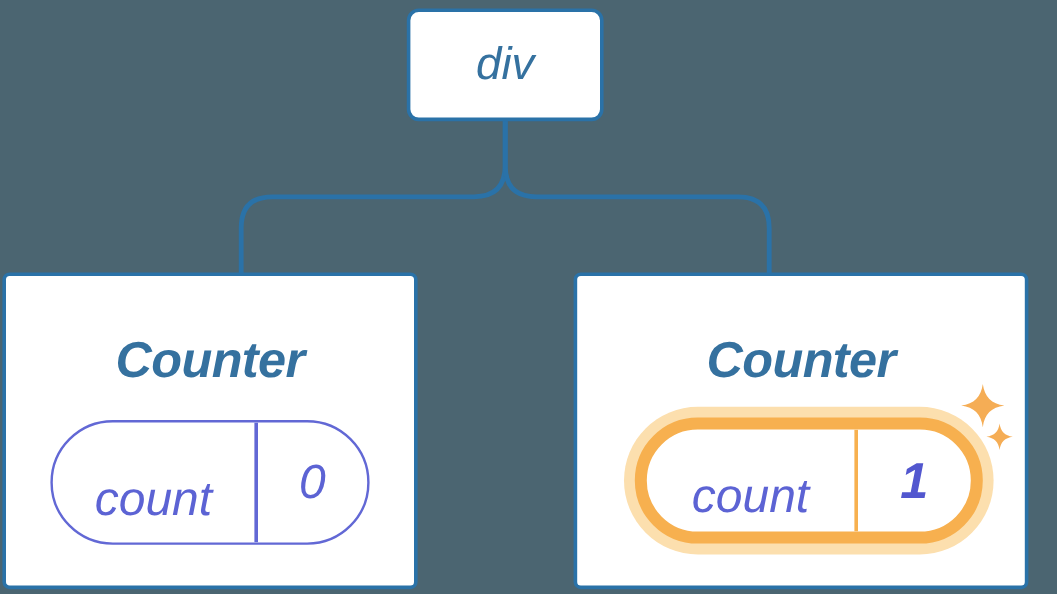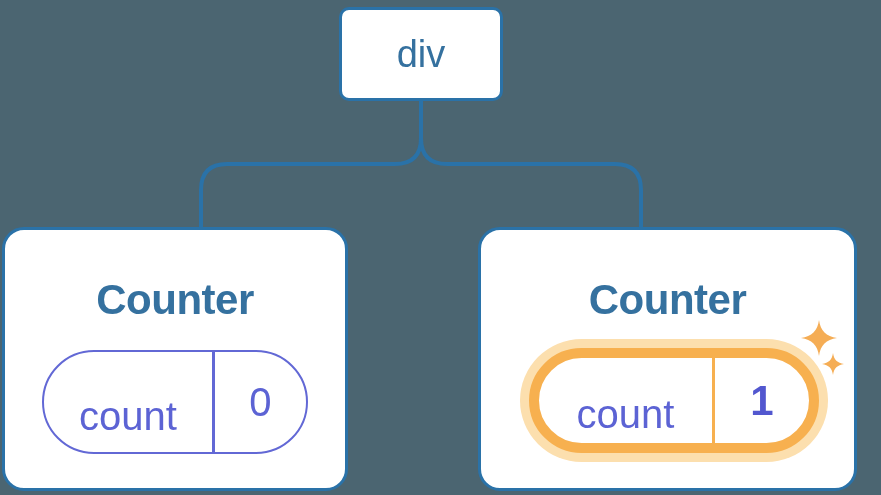--- a/index.html
+++ b/index.html
@@ -20,20 +20,21 @@
   body {
     font-family: "Liberation Sans", sans-serif;
     background: var(--bg);
     overflow: hidden;
   }
   .canvas {
     position: relative;
     width: 881px;
     height: 495px;
     background: var(--bg);
+    font-style: italic;
   }
   .connector {
     position: absolute;
     left: 0; top: 0;
     width: 881px; height: 495px;
   }
   .connector path {
     stroke: var(--line);
     stroke-width: 4;
     fill: none;
@@ -52,21 +53,21 @@
     font-size: 38px;
     font-weight: 500;
     color: var(--heading);
   }
   .card {
     position: absolute;
     top: 227px;
     height: 264px;
     background: var(--card-bg);
     border: 3px solid var(--card-border);
-    border-radius: 22px;
+    border-radius: 6px;
   }
   .card-left  { left: 2px;   width: 346px; }
   .card-right { left: 478px; width: 379px; }
   .card-title {
     position: absolute;
     top: 46px; left: 0;
     width: 100%;
     text-align: center;
     font-size: 42px;
     font-weight: 600;

